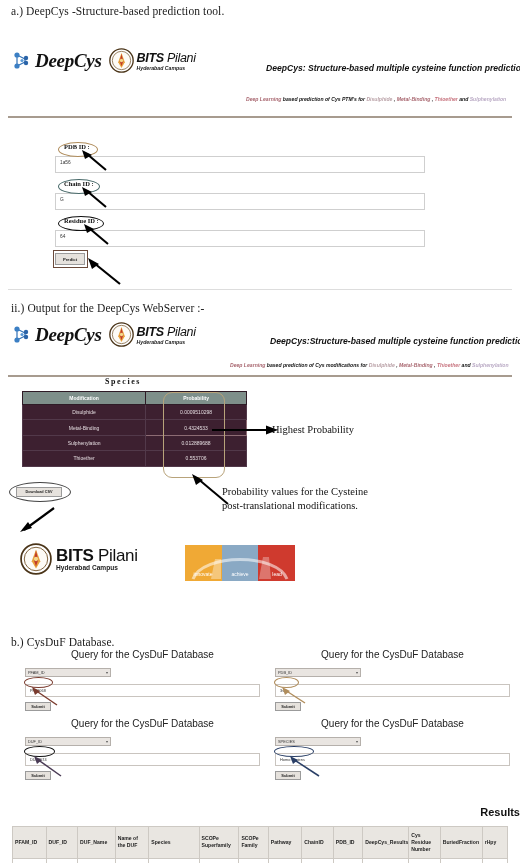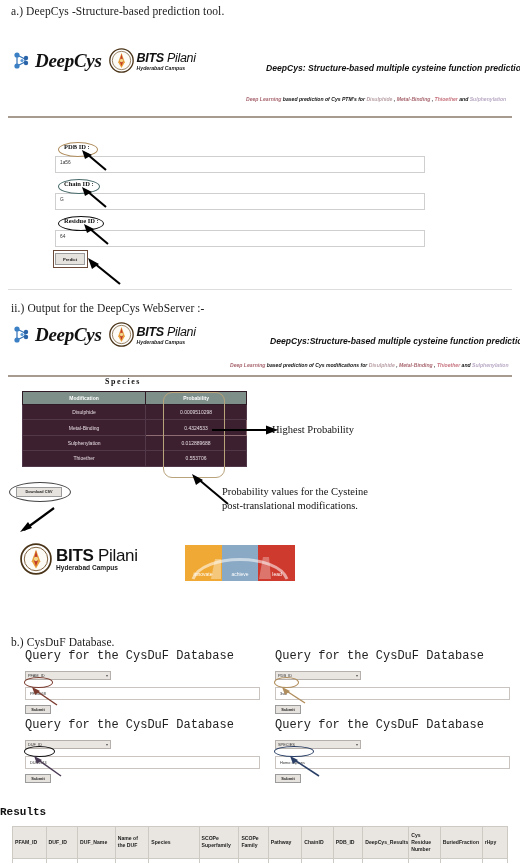--- a/index.html
+++ b/index.html
@@ -161,22 +161,22 @@
   .foot-bits .b1{font-size:17px;}
   .foot-bits .b2{font-size:6.6px;}
   .banner{
     position:absolute;left:185px;top:545px;
     width:110px;height:36px;display:flex;overflow:hidden;position:absolute;
   }
 
   
   .qpanel{position:absolute;}
   .qtitle{
-    font-family:Liberation Mono, monospace;
-    font-size:12px;color:#222;white-space:nowrap;
+    font-family:Liberation Sans, sans-serif;
+    font-size:10px;color:#222;white-space:nowrap;text-align:center;
   }
   .qselect{
     margin-top:8px;width:86px;height:9px;
     background:#e9e5e1;border:1px solid #b5b0ab;box-sizing:border-box;
     display:flex;align-items:center;justify-content:space-between;
     padding:0 2px;
   }
   .qselect .sv{font-family:"Liberation Sans",sans-serif;font-size:3.9px;color:#333;}
   .qselect .cv{font-size:4px;color:#555;line-height:1;}
   .qinput{
@@ -187,22 +187,22 @@
   .qinput .iv{font-family:"Liberation Sans",sans-serif;font-size:3.9px;color:#333;}
   .qsubmit{
     margin-top:5px;width:26px;height:9px;
     background:#e6e2dd;border:1px solid #9b9b9b;box-sizing:border-box;
     display:flex;align-items:center;justify-content:center;
     font-family:"Liberation Sans",sans-serif;font-size:4px;font-weight:700;color:#222;
   }
 
   
   .results-word{
-    position:absolute;left:0;width:520px;top:806px;text-align:left;
-    font-family:Liberation Mono, monospace;font-size:11px;font-weight:700;color:#111;
+    position:absolute;left:0;width:520px;top:806px;text-align:right;
+    font-family:Liberation Sans, sans-serif;font-size:11px;font-weight:700;color:#111;
   }
   .rtable{
     position:absolute;left:12px;top:826px;width:496px;
     border-collapse:collapse;table-layout:fixed;
   }
   .rtable th{
     background:#e9e6e1;border:1px solid #cdc9c3;
     font-family:"Liberation Sans",sans-serif;font-size:5.1px;font-weight:700;
     color:#222;text-align:left;padding:5px 2px;vertical-align:middle;
     line-height:1.35;

